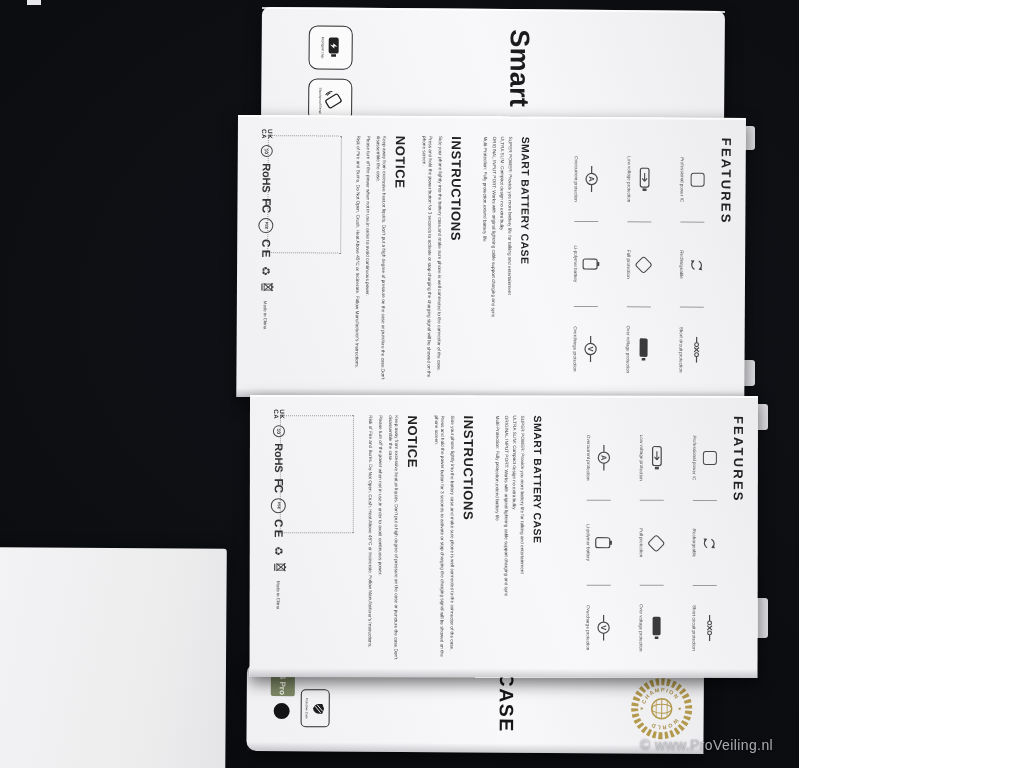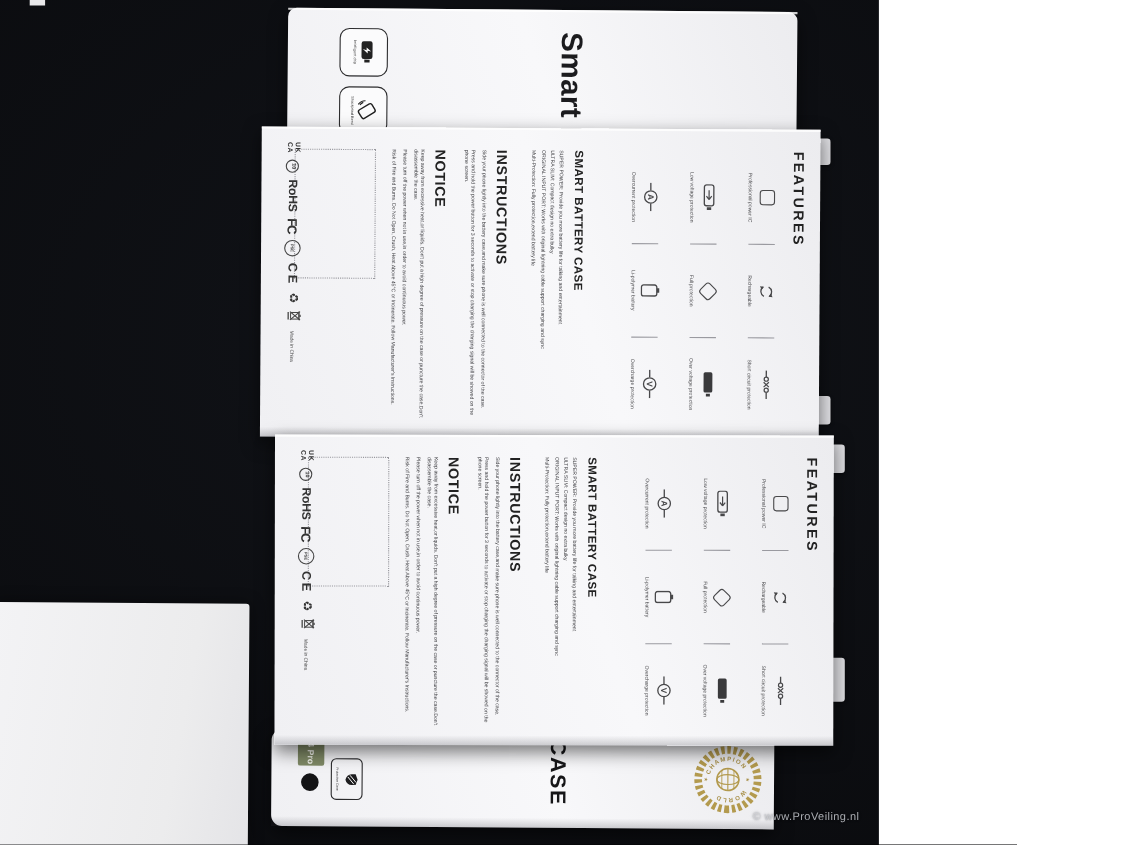--- a/index.html
+++ b/index.html
@@ -83,21 +83,21 @@
          font-size:8px;font-weight:700;display:flex;align-items:center;justify-content:center;border-radius:2px;}
 
   
   .tab{position:absolute;background:#dfdfe3;border-radius:3px;z-index:2;box-shadow:0 1px 3px rgba(0,0,0,.35);}
   .tab-m1{left:739px;top:126px;width:16px;height:24px;}
   .tab-m2{left:739px;top:360px;width:16px;height:26px;}
   .tab-b1{left:751px;top:404px;width:17px;height:26px;}
   .tab-b2{left:751px;top:598px;width:17px;height:40px;}
   .pad-right{position:absolute;left:799px;top:0;width:225px;height:768px;background:#ffffff;z-index:5;}
   .sliver{position:absolute;left:27px;top:0;width:14px;height:5px;background:#e8e8ea;z-index:1;}
-  .watermark{position:absolute;left:684px;top:737px;z-index:8;font-size:10px;letter-spacing:.4px;
+  .watermark{position:absolute;left:640px;top:737px;z-index:8;font-size:14px;letter-spacing:.4px;
              color:rgba(205,208,213,.82);text-shadow:0 0 2px rgba(0,0,0,.5);}
 </style>
 </head>
 <body>
 
 <div class="stage">
 
   <div class="sliver"></div>
 
   <div class="rot panel front-top">

